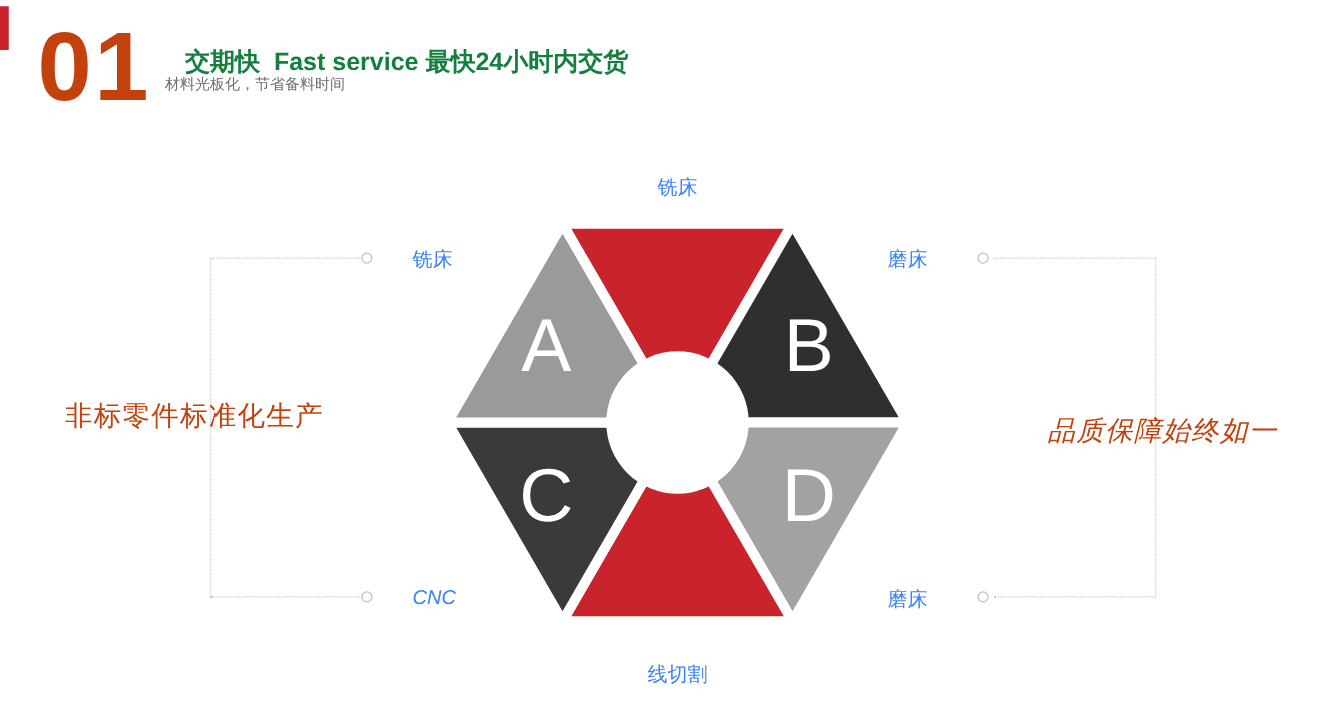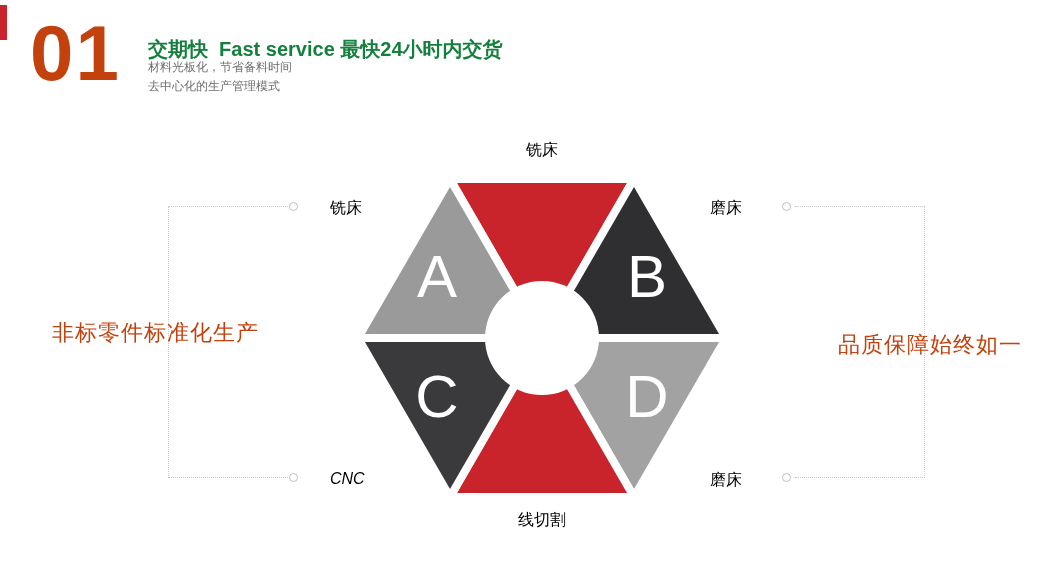--- a/index.html
+++ b/index.html
@@ -21,33 +21,33 @@
     font-size: 78px; line-height: 1; font-weight: 700;
     color: #c2410c; letter-spacing: 2px;
   }
   .title {
     left: 148px; top: 20px;
     font-size: 20px; font-weight: 700; color: #15803d;
     white-space: pre;
     margin-top: 16px;
   }
   .bullets {
-    left: 148px; top: 58px;
+    left: 132px; top: 58px;
     font-size: 12px; color: #6e6e6e; line-height: 19px;
   }
 
   .hex-svg { left: 348px; top: 166px; width: 388px; height: 344px; }
   .hex-letter {
     font-family: "Liberation Sans", "DejaVu Sans", sans-serif;
     font-size: 60px; font-weight: 400;
   }
 
   .seg-label {
     position: absolute;
-    font-size: 16px; color: #000000; white-space: nowrap;
+    font-size: 16px; color: #3b82f6; white-space: nowrap;
   }
   .center-band { left: 348px; width: 388px; text-align: center; }
 
   .bracket {
     position: absolute;
   }
   .bracket-left {
     left: 168px; top: 206px; width: 124px; height: 272px;
     border-left: 1px dotted #c9c9c9;
     border-top: 1px dotted #c9c9c9;
@@ -75,47 +75,46 @@
 <body>
 
 <div class="abs corner-bar"></div>
 
 <div class="abs big-number">01</div>
 
 <div class="abs title">交期快  Fast service 最快24小时内交货</div>
 
 <div class="abs bullets">
   <div>材料光板化，节省备料时间</div>
-  <div>去中心化的生产管理模式</div>
 </div>
 
 <svg class="abs hex-svg" viewBox="0 0 388 344">
   <polygon points="102,13 286,13 194,172" stroke="#ffffff" stroke-width="8" fill="#c9242b"></polygon>
   <polygon points="286,13 378,172 194,172" stroke="#ffffff" stroke-width="8" fill="#2f2f31"></polygon>
   <polygon points="378,172 286,331 194,172" stroke="#ffffff" stroke-width="8" fill="#a2a2a2"></polygon>
   <polygon points="286,331 102,331 194,172" stroke="#ffffff" stroke-width="8" fill="#c9242b"></polygon>
   <polygon points="102,331 10,172 194,172" stroke="#ffffff" stroke-width="8" fill="#3a3a3c"></polygon>
   <polygon points="10,172 102,13 194,172" stroke="#ffffff" stroke-width="8" fill="#9a9a9a"></polygon>
   <circle cx="194" cy="172" r="57" fill="#ffffff"></circle>
   <text class="hex-letter" x="89" y="131" fill="#ffffff" text-anchor="middle">A</text>
   <text class="hex-letter" x="299" y="131" fill="#ffffff" text-anchor="middle">B</text>
   <text class="hex-letter" x="89" y="251" fill="#ffffff" text-anchor="middle">C</text>
   <text class="hex-letter" x="299" y="251" fill="#ffffff" text-anchor="middle">D</text>
 </svg>
 
 <div class="seg-label center-band" style="top:140px;">铣床</div>
-<div class="seg-label center-band" style="top:510px;">线切割</div>
+<div class="seg-label center-band" style="top:530px;">线切割</div>
 
 <div class="seg-label" style="left:330px; top:198px;">铣床</div>
 <div class="seg-label" style="left:330px; top:470px;font-style:italic;">CNC</div>
 <div class="seg-label" style="left:710px; top:198px;">磨床</div>
 <div class="seg-label" style="left:710px; top:470px;">磨床</div>
 
 <div class="bracket bracket-left"></div>
 <div class="bracket bracket-right"></div>
 
 <div class="node" style="left:289px; top:202px;"></div>
 <div class="node" style="left:289px; top:473px;"></div>
 <div class="node" style="left:782px; top:202px;"></div>
 <div class="node" style="left:782px; top:473px;"></div>
 
 <div class="caption" style="left:52px; top:318px;">非标零件标准化生产</div>
-<div class="caption" style="left:838px; top:330px;">品质保障始终如一</div>
+<div class="caption" style="left:838px; top:330px;font-style:italic;">品质保障始终如一</div>
 
 </body></html>

